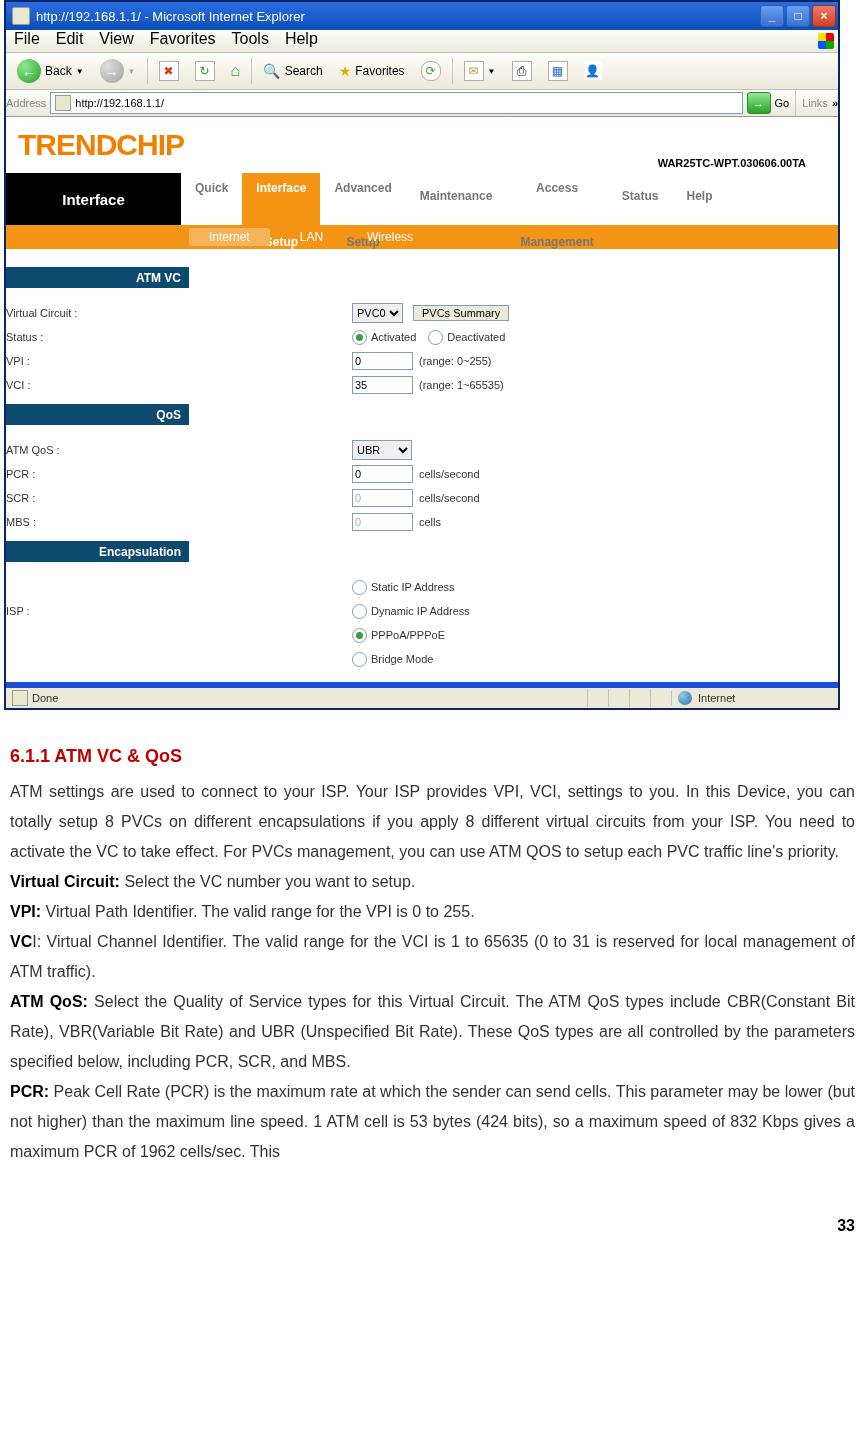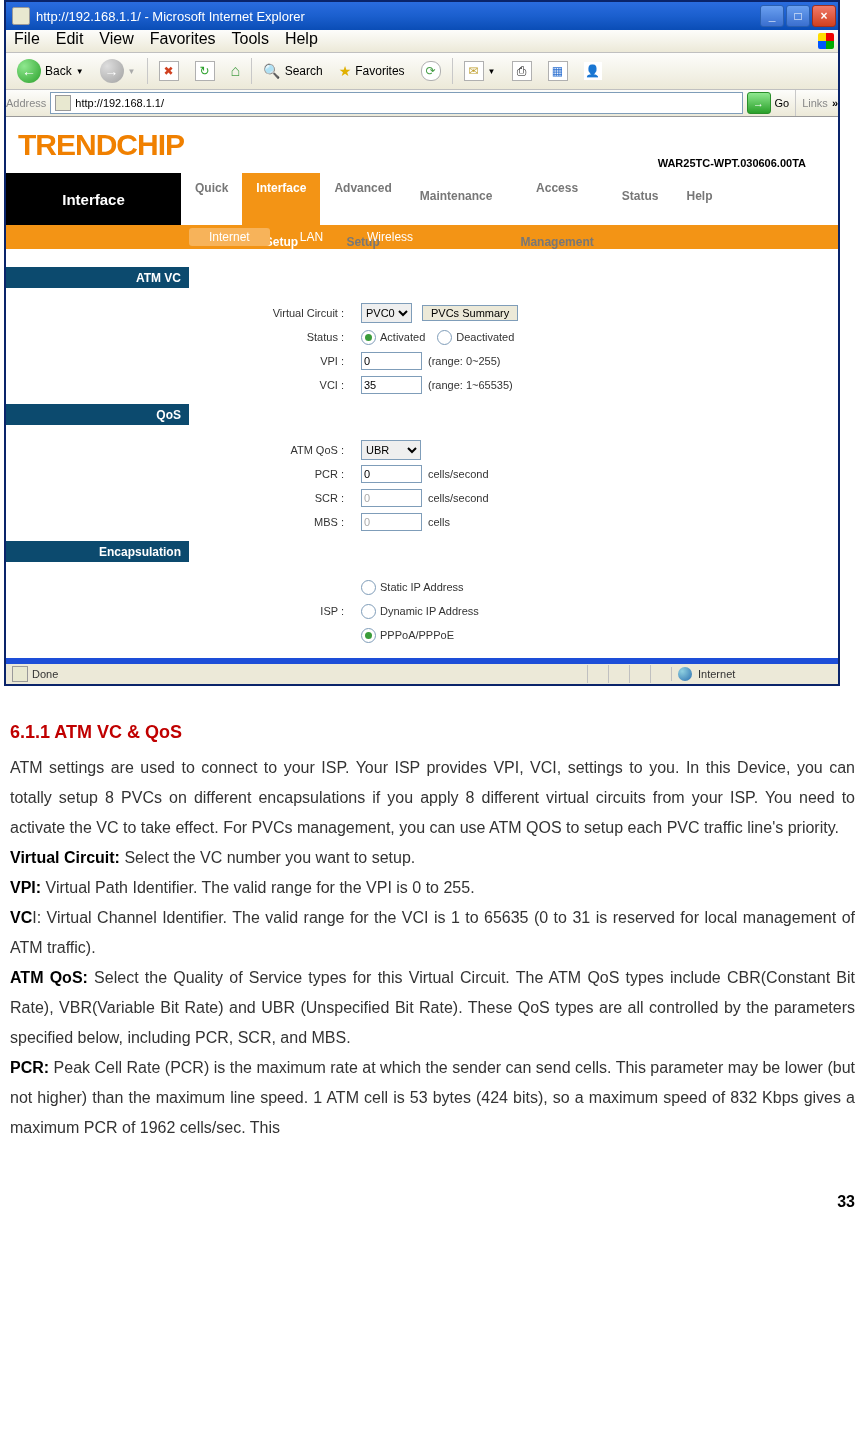--- a/index.html
+++ b/index.html
@@ -41,21 +41,21 @@
   .tab, .tab-active { flex:0 0 auto; padding:8px 14px 0 14px; text-align:center; font:bold 12px Arial; color:#777; height:52px; box-sizing:border-box;}
   .tab .l2,.tab-active .l2{display:block;margin-top:40px;}
   .tab-active { background:#f39415; color:#fff;}
   .subtabs { height:24px; background:#f39415; display:flex; align-items:center;}
   .subtabs .pad { width:175px;}
   .subtab { color:#fff; font:12px Arial; padding:0 22px;}
   .subtab.active { background:#f7b35a; border-radius:3px; margin:2px 8px; padding:2px 20px;}
   .cfgarea { font:11px Arial; color:#333; }
   .section-head { height:21px; background:#0c4a6e; color:#fff; width:175px; display:flex; align-items:center; justify-content:flex-end; padding-right:8px; font:bold 12px Arial; margin-top:18px;}
   .row { display:flex; align-items:center; height:22px; margin-top:2px;}
-  .row .lab { width:338px; text-align:right; padding-right:17px; color:#333;}
+  .row .lab { width:338px; padding-right:8px; color:#333;}
   .row input[type=text]{ width:55px; height:16px; border:1px solid #7f9db9; font:11px Arial; padding:0 2px;}
   .row select{ height:20px; border:1px solid #7f9db9; font:11px Arial;}
   .hint{ color:#333; padding-left:6px;}
   .radio { width:13px;height:13px;border:1px solid #7f9db9;border-radius:50%;display:inline-flex;align-items:center;justify-content:center;margin-right:4px;vertical-align:middle;}
   .radio.on::after{content:"";width:7px;height:7px;border-radius:50%;background:#3a9c3a;}
   .pvcbtn { border:1px solid #7f9db9; background:#ece9d8; font:11px Arial; padding:1px 8px; margin-left:10px;}
   .spacer{height:12px;}
   .statusbar { height:20px; background:#ece9d8; border-top:6px solid #1d4ed8; display:flex; align-items:center; font:11px Arial; color:#333;}
   .statusbar .donebox{ flex:1; padding-left:6px; display:flex;align-items:center;gap:4px;}
   .statusbar .cells{display:flex;}
@@ -235,20 +235,25 @@
       <div class="row">
         <div class="lab">ISP :</div>
         <span class="radio"></span>
             <span>Dynamic IP Address</span>
       </div>
       <div class="row">
             <div class="lab"></div>
             <span class="radio on"></span>
             <span>PPPoA/PPPoE</span>
           </div>
+      <div class="row">
+            <div class="lab"></div>
+            <span class="radio"></span>
+            <span>Bridge Mode</span>
+          </div>
       <div class="spacer"></div>
     </div>
   </div>
 
   <div class="statusbar">
     <div class="donebox">
           <span style="display:inline-block;width:14px;height:14px;background:#e8e8d0;border:1px solid #999;"></span>
           <span>Done</span>
         </div>
     <div class="cells">

